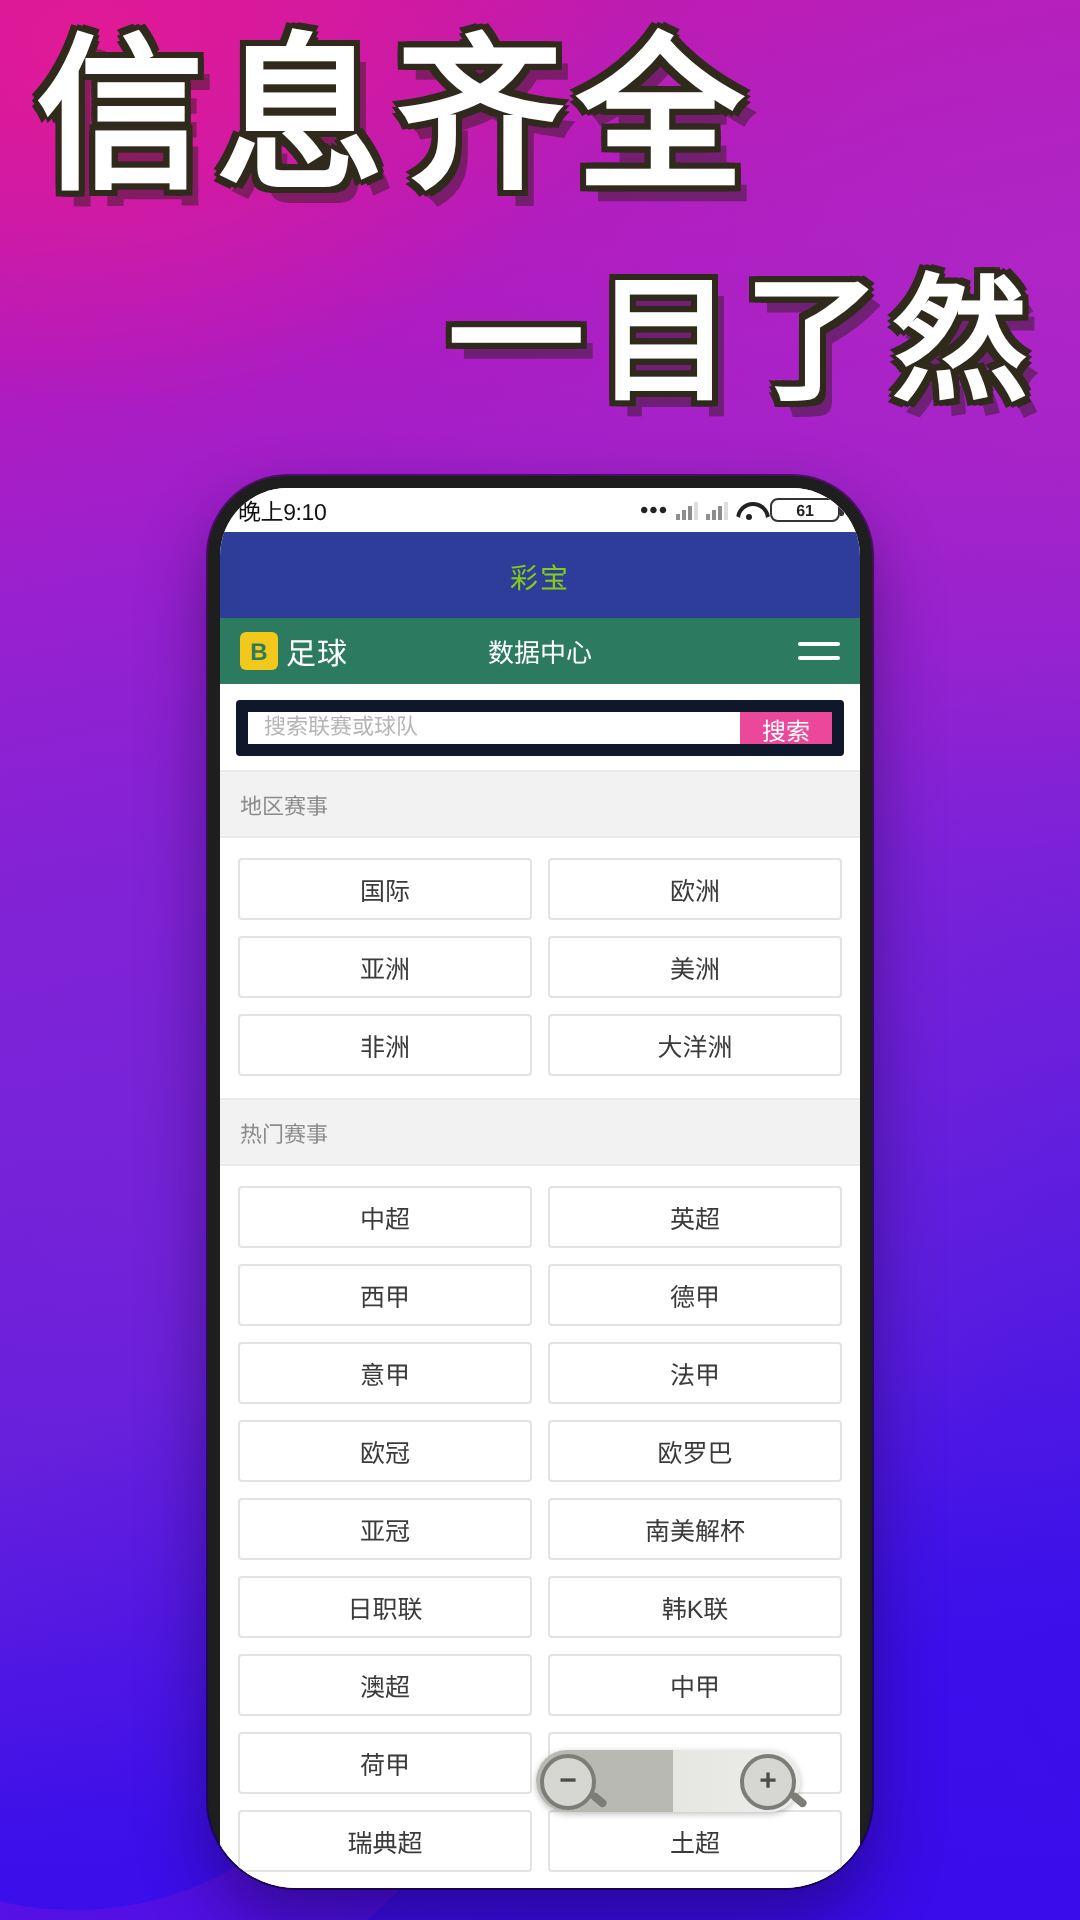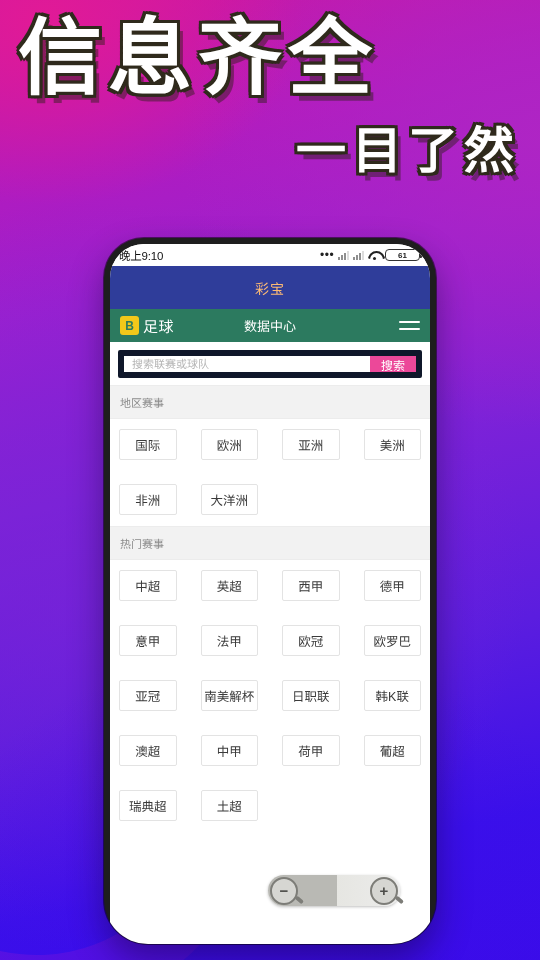--- a/index.html
+++ b/index.html
@@ -80,25 +80,25 @@
     text-shadow:
       -3px -3px 0 #2f2a1c, 3px -3px 0 #2f2a1c, -3px 3px 0 #2f2a1c, 3px 3px 0 #2f2a1c,
       0 -3px 0 #2f2a1c, 0 3px 0 #2f2a1c, -3px 0 0 #2f2a1c, 3px 0 0 #2f2a1c,
       6px 8px 0 rgba(40,30,20,0.45);
   }
   .hl-1 {
     font-size: 84px;
     padding-left: 18px;
   }
   .hl-2 {
-    font-size: 50px;
+    font-size: 68px;
     padding-left: 0;
     padding-right: 20px;
     text-align: right;
-    margin-top: 26px;
+    margin-top: 38px;
   }
 
   
   .phone {
     position: absolute;
     left: 104px;
     top: 238px;
     width: 332px;
     height: 706px;
     background: #1e1e1e;
@@ -198,21 +198,21 @@
 
   
   .app-header {
     height: 43px;
     background: #2f3d9a;
     display: flex;
     align-items: center;
     justify-content: center;
   }
   .app-title {
-    color: #fdba74;
+    color: #84cc16;
     font-size: 14px;
     letter-spacing: 1px;
   }
 
   
   .nav-bar {
     height: 33px;
     background: #2c7a5f;
     display: flex;
     align-items: center;
@@ -305,22 +305,22 @@
     background: #f2f2f2;
     color: #8c8c8c;
     font-size: 11px;
     padding: 8px 10px;
     border-top: 1px solid #ececec;
     border-bottom: 1px solid #ececec;
   }
   .chip-grid {
     background: #fff;
     display: grid;
-    grid-template-columns: repeat(4, 1fr);
-    gap: 24px;
+    grid-template-columns: repeat(2, 1fr);
+    gap: 8px;
     padding: 10px 9px 11px 9px;
   }
   .chip {
     height: 31px;
     border: 1px solid #e3e3e3;
     border-radius: 2px;
     background: #fff;
     display: flex;
     align-items: center;
     justify-content: center;

